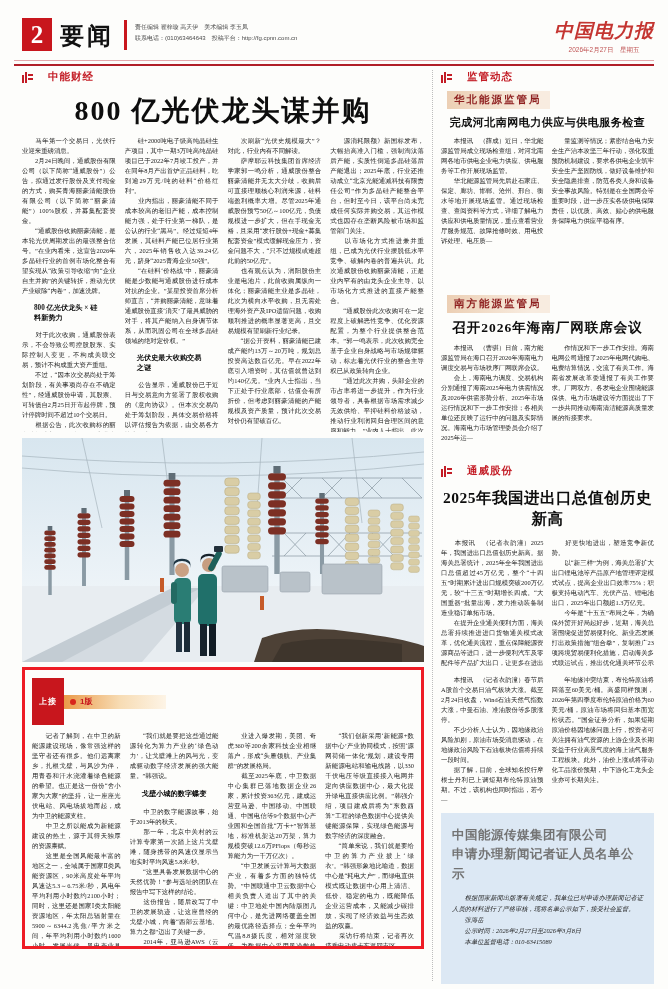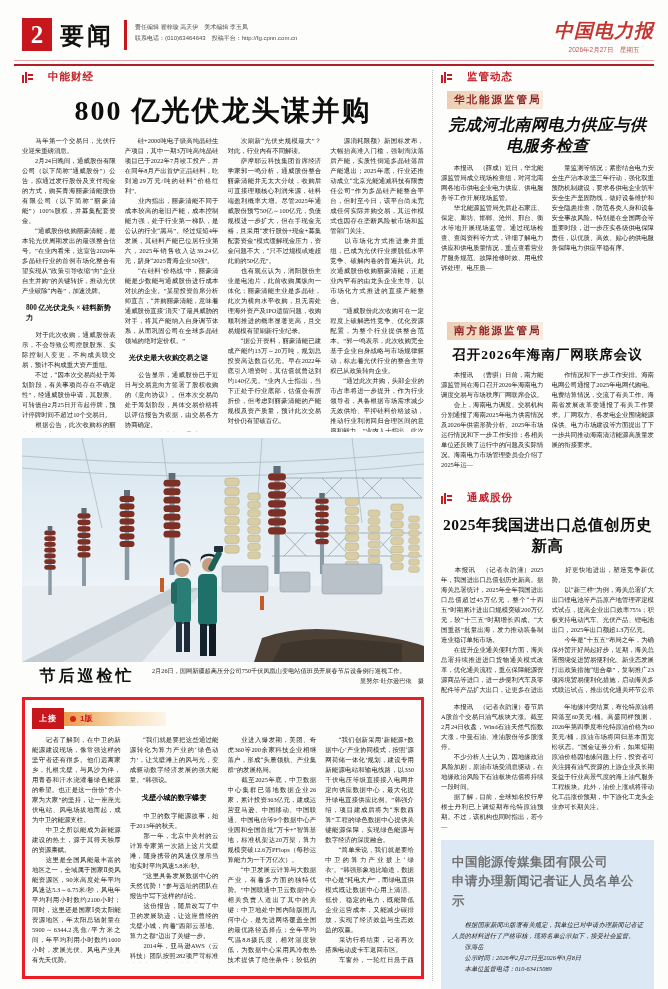--- a/index.html
+++ b/index.html
@@ -31,44 +31,44 @@
   
   .stag{display:flex;align-items:center;gap:15px;color:#c31c25;font-weight:700;font-size:10.5px;letter-spacing:1px;margin-bottom:5px;font-family:"Liberation Sans",sans-serif;}
   .stag svg{display:block;}
 
   
   .mainhead{font-size:28px;font-weight:700;text-align:center;letter-spacing:2px;color:#0d0d0d;margin:8px 0 6px;}
   .byline{font-size:7.5px;text-align:center;color:#333;margin-bottom:9px;}
   .cols4{display:flex;gap:9px;height:296px;overflow:hidden;}
   .ncol{flex:1 1 0;overflow:hidden;min-width:0;}
   .coltext{font-size:6.4px;line-height:10px;text-align:justify;color:#1c1c1c;white-space:pre-line;}
-  .sub{font-weight:700;font-size:7.2px;margin:7px 4px;color:#111;}
+  .sub{font-weight:700;font-size:7.2px;margin:7px 12px;color:#111;}
 
   
   .photo{margin-top:6px;height:224px;overflow:hidden;background:#dfe9f0;}
   .caprow{display:flex;align-items:flex-start;margin-top:4px;height:26px;}
   .captitle{flex:0 0 130px;text-align:center;font-size:16px;font-weight:700;letter-spacing:3px;color:#111;}
   .captext{flex:1;font-size:6.2px;line-height:10px;color:#222;text-align:justify;}
   .capcredit{text-align:right;font-size:6.2px;color:#222;margin-top:1px;}
 
   
   .jumpbox{margin-top:5px;border:3px solid #ee1c25;padding:8px 7px 6px;height:262px;overflow:hidden;}
   .jrow{display:flex;align-items:center;margin-bottom:6px;}
-  .jtag{background:#c8161d;color:#fff;font-size:8px;font-weight:700;padding:5px 7px;font-family:"Liberation Sans",sans-serif;letter-spacing:1px;}
+  .jtag{background:#c8161d;color:#fff;font-size:8px;font-weight:700;padding:18px 7px;font-family:"Liberation Sans",sans-serif;letter-spacing:1px;}
   .jstrip{height:14px;width:96px;background:linear-gradient(90deg,#ea9a49,#f7dcb4 55%,#fdf4e6);display:flex;align-items:center;gap:4px;padding-left:6px;}
   .jdot{width:6px;height:6px;border-radius:50%;background:#d8251c;}
   .jref{color:#c8161d;font-size:8px;font-weight:700;font-family:"Liberation Sans",sans-serif;}
   .jcols{display:flex;gap:9px;height:228px;overflow:hidden;}
   .jsub{font-weight:700;font-size:7.2px;text-align:center;margin:8px 0;}
 
   
   .kicker{display:inline-block;font-weight:700;color:#8e1f1f;font-size:10.5px;letter-spacing:2px;
-    background:linear-gradient(90deg,#eccfb4,#f8ece0 80%);padding:2px 1px 2px 7px;margin:2px 0 4px 6px;}
+    background:linear-gradient(90deg,#eccfb4,#f8ece0 80%);padding:2px 8px 2px 7px;margin:2px 0 4px 6px;}
   .ahead{font-weight:700;text-align:center;color:#0d0d0d;margin:2px 0 6px;}
-  .ahead.h1{font-size:16px;letter-spacing:0.5px;font-style:italic;}
+  .ahead.h1{font-size:11px;letter-spacing:0.5px;}
   .ahead.h2{font-size:13.5px;letter-spacing:1px;}
   .ahead.h3{font-size:15.5px;letter-spacing:0.5px;margin:10px 0 8px;}
   .ahead.h4{font-size:13.5px;letter-spacing:1px;margin:12px 0 7px;}
   .cols2{display:flex;gap:8px;overflow:hidden;}
   .art{margin-bottom:9px;}
 
   .notice{background:#dce8f4;padding:13px 11px 10px;margin-top:10px;height:148px;overflow:hidden;}
   .ntitle{font-weight:700;font-size:12.5px;text-align:left;line-height:1.55;color:#737373;letter-spacing:0.5px;}
   .nbody{font-size:6.3px;font-style:italic;margin-top:8px;white-space:pre-line;line-height:1.75;color:#222;text-align:justify;}
 </style>
@@ -236,27 +236,20 @@
               <rect x="187" y="186" width="7" height="32" fill="#101b24"></rect>
               <circle cx="187" cy="127" r="7" fill="#c79d80"></circle>
               <path d="M178,125 a9,7 0 0 1 18,0 l-1,-6 a9,6 0 0 0 -16,0 z" fill="#17222b"></path>
               <rect x="190" y="112" width="6" height="22" rx="3" transform="rotate(28 193 123)" fill="#1d5f59"></rect>
               <rect x="192" y="108" width="9" height="6" rx="1" fill="#22303a"></rect>
             </g>
           </g>
         </svg>
       </div>
 
-      <div class="caprow">
-        <div class="captitle">节后巡检忙</div>
-        <div style="flex:1">
-          <div class="captext">2月26日，国网新疆超高压分公司750千伏凤凰山变电站值班员开展春节后设备例行巡视工作。</div>
-          <div class="capcredit">里努尔·吐尔逊巴依　摄</div>
-        </div>
-      </div>
 
       <div class="jumpbox">
         <div class="jrow">
           <span class="jtag">上接</span>
           <span class="jstrip">
             <span class="jdot"></span>
             <span class="jref">1版</span>
           </span>
         </div>
         <div class="jcols">

